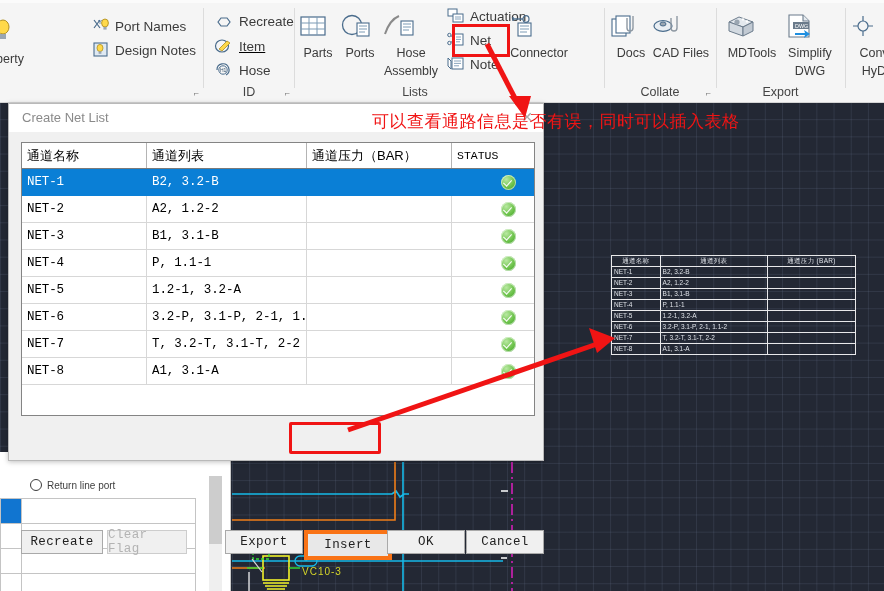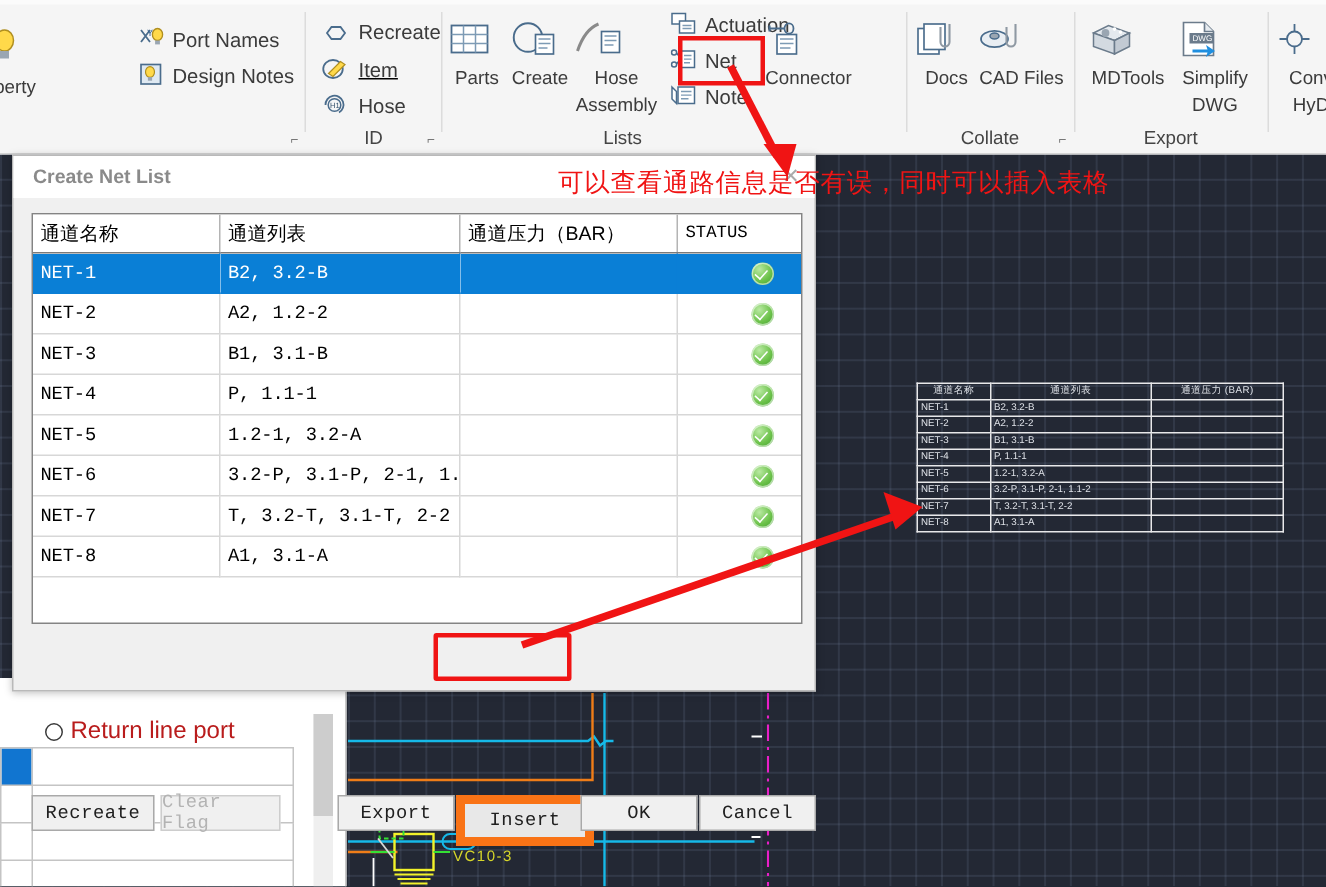--- a/index.html
+++ b/index.html
@@ -82,42 +82,42 @@
     border-bottom:1px solid #dcdcdc;
   }
   .port-head .ttl{
     position:absolute;left:3px;top:2px;font-size:13px;font-weight:bold;color:#1b1b1b;
   }
   .port-head .chev{position:absolute;right:30px;top:3px;font-size:13px;color:#555;}
   .radio-row{position:absolute;left:30px;top:27px;display:flex;align-items:center;gap:5px;}
   .radio-circ{
     width:12px;height:12px;border:1.4px solid #3c3c3c;border-radius:50%;box-sizing:border-box;
   }
-  .radio-row .lbl{font-size:16px;color:#b91c1c;}
+  .radio-row .lbl{font-size:10px;color:#404040;}
   .port-grid{
     position:absolute;left:0;top:46px;width:196px;border-collapse:collapse;
   }
   .port-grid td{border:1px solid #c4c4c4;height:22px;}
   .pg-c1{width:18px;} .pg-c2{width:176px;}
   .pg-sel{background:#1175d0;}
   .port-scroll{
     position:absolute;right:8px;top:24px;width:13px;height:115px;background:#efefef;
   }
   .port-scroll .thumb{position:absolute;left:0;top:0;width:13px;height:68px;background:#cdcdcd;}
 
   
   .dlg{
     position:absolute;left:8px;top:103px;width:534px;height:356px;
     background:#f0f0f0;border:1px solid #b9b9b9;box-shadow:0 1px 5px rgba(0,0,0,.25);
   }
   .dlg-title{
     position:absolute;left:0;top:0;width:534px;height:28px;background:#ffffff;
   }
   .dlg-title .t{
-    position:absolute;left:13px;top:6px;font-size:13px;color:#8a8a8a;font-weight:bold;
+    position:absolute;left:13px;top:6px;font-size:13px;color:#8a8a8a;
   }
   .dlg-close{
     position:absolute;right:10px;top:5px;font-size:14px;color:#aaaaaa;
   }
   .tbl-wrap{
     position:absolute;left:12px;top:38px;width:512px;height:272px;
     background:#ffffff;border:1px solid #848484;overflow:hidden;
   }
   table.nets{border-collapse:collapse;width:511px;table-layout:fixed;}
   table.nets th{
@@ -146,21 +146,21 @@
   .ok-badge::after{
     content:"";position:absolute;left:4px;top:3px;width:4px;height:7px;
     border:solid #ffffff;border-width:0 1.8px 1.8px 0;transform:rotate(42deg);
   }
   .dlg-btn{
     position:absolute;height:22px;background:#f0f0f0;border:1px solid #a9a9a9;
     font-size:12.5px;color:#202020;font-family:"Liberation Mono", monospace;
     display:flex;align-items:center;justify-content:center;letter-spacing:.4px;
   }
   .dlg-btn.disabled{color:#b3b3b3;border-color:#cdcdcd;}
-  .dlg-btn.focused{border:6px solid #f97316;background:#e8e8e8;}
+  .dlg-btn.focused{border:4px solid #f97316;background:#e8e8e8;}
 
   
   .anno-text{
     position:absolute;left:372px;top:110px;font-size:17px;color:#f01414;
     font-family:"Liberation Sans", sans-serif;white-space:nowrap;letter-spacing:.5px;
   }
   .red-box{position:absolute;border:3px solid #f01414;box-sizing:border-box;}
   .red-box-net{left:452px;top:24px;width:58px;height:33px;}
   .red-box-insert{left:289px;top:422px;width:92px;height:32px;border-radius:2px;}
   .arrow-svg{position:absolute;left:0;top:0;width:884px;height:591px;pointer-events:none;}
@@ -346,21 +346,21 @@
     </div>
 
     <div class="big-btn" style="left:44px;top:10px;width:42px;">
       <span class="ico">
         <svg width="34" height="28" viewBox="0 0 34 28">
           <circle cx="13" cy="12" r="9.5" fill="none" stroke="#4a6c8c" stroke-width="1.3"></circle>
           <rect x="18" y="10" width="12" height="13" fill="#fff" stroke="#4a6c8c" stroke-width="1.1"></rect>
           <path d="M20 13h8M20 16h8M20 19h6" stroke="#7d9bb5" stroke-width="1"></path>
         </svg>
       </span>
-      <span class="lbl">Create</span>
+      <span class="lbl">Ports</span>
     </div>
 
     <div class="big-btn" style="left:85px;top:10px;width:62px;">
       <span class="ico">
         <svg width="40" height="28" viewBox="0 0 40 28">
           <path d="M5 21C9 9 14 5 19 3" stroke="#8a8a8a" stroke-width="2" fill="none"></path>
           <rect x="21" y="8" width="12" height="14" fill="#fff" stroke="#4a6c8c" stroke-width="1.1"></rect>
           <path d="M23 11h8M23 14h8M23 17h6" stroke="#7d9bb5" stroke-width="1"></path>
         </svg>
       </span>

